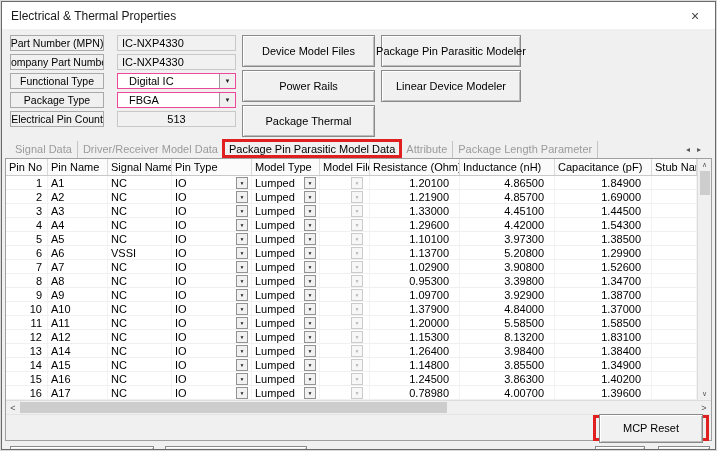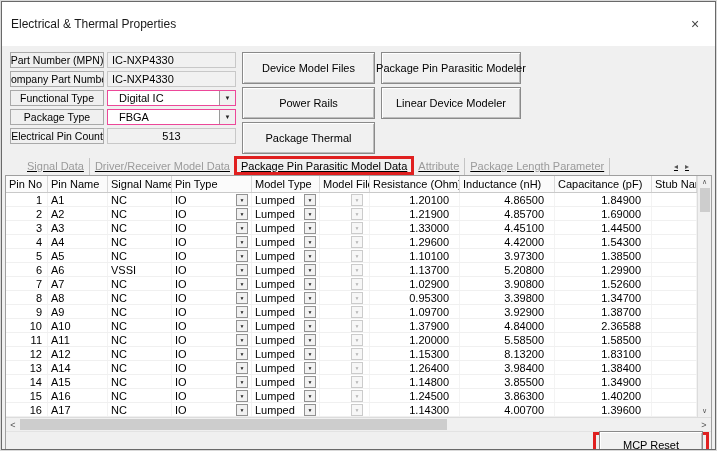--- a/index.html
+++ b/index.html
@@ -3,28 +3,28 @@
 <meta charset="utf-8">
 <style>
   * { margin:0; padding:0; box-sizing:border-box; }
   html,body { background:#d9d9d9; }
   body { font-family:"Liberation Sans", sans-serif; font-size:11px; color:#000; }
 
   .dialog { width:715px; height:449px; border:1px solid #696969; background:#f0f0f0;
             position:relative; margin:1px; overflow:hidden; }
 
   
-  .titlebar { height:44px; background:#ffffff; display:flex; align-items:center; padding:8px 9px; }
+  .titlebar { height:27px; background:#ffffff; display:flex; align-items:center; padding:8px 9px; }
   .title { font-size:12px; color:#1a1a1a; }
   .close-btn { margin-left:auto; width:22px; text-align:center; font-size:14px; color:#444; cursor:default; }
 
   
   .top { display:flex; padding:6px 8px 3px 8px; }
   .fields { width:226px; display:flex; flex-direction:column; gap:3px; }
-  .frow { display:flex; gap:3px; height:16px; }
+  .frow { display:flex; gap:13px; height:16px; }
   .flabel { width:94px; border:1px solid #a9a9a9; background:#f0f0f0; display:flex;
             align-items:center; justify-content:center; white-space:nowrap; overflow:hidden;
             font-size:10.5px; }
   .fvalue { flex:1; border:1px solid #c8c8c8; background:#f1f1f1; display:flex;
             align-items:center; padding:0 4px; overflow:hidden; }
   .fvalue.centered { justify-content:center; }
   .fcombo { flex:1; border:1px solid #ec4899; background:#ffffff; display:flex;
             align-items:center; padding-left:11px; overflow:hidden; }
   .combo-arrow { margin-left:auto; align-self:stretch; width:16px; background:#f0f0f0;
                  border-left:1px solid #9a9a9a; display:flex; align-items:center;
@@ -33,21 +33,21 @@
   .win-btn { border:1px solid #8a8a8a; background:#f1f1f1;
              box-shadow: inset 1px 1px 0 #ffffff, inset -1px -1px 0 #bdbdbd;
              display:flex; align-items:center; justify-content:center;
              white-space:nowrap; cursor:default; font-size:11px; }
   .btncol { display:flex; flex-direction:column; gap:3px; margin-left:6px; }
   .btncol .win-btn { height:32px; }
   .btncol.c1 { width:133px; }
   .btncol.c2 { width:140px; }
 
   
-  .tabstrip { display:flex; align-items:flex-end; height:18px; padding:0 20px; position:relative;text-decoration:underline; }
+  .tabstrip { display:flex; align-items:flex-end; height:18px; padding:0 8px; position:relative; }
   .tab { padding:2px 5px 3px 5px; color:#9b9b9b; border-right:1px solid #c4c4c4;
          white-space:nowrap; position:relative; cursor:default; }
   .tab.active { color:#000; }
   .tab.annotated::after { content:""; position:absolute; left:-2px; right:-2px; top:-2px; bottom:0;
                           border:3px solid var(--annot,#e02020); pointer-events:none; }
   .tabnav { margin-left:auto; display:flex; gap:7px; color:#555; font-size:8px;
             padding:0 6px 4px 0; }
 
   
   .panel { margin:0 3px; border:1px solid #9f9f9f; background:#ffffff; }
@@ -364,21 +364,21 @@
               </div>
               <div class="td">
                 <span>Lumped</span>
                 <span class="dd">▼</span>
               </div>
               <div class="td">
                 <span class="dd disabled">▼</span>
               </div>
               <div class="td num">1.37900</div>
               <div class="td num">4.84000</div>
-              <div class="td num">2.36588</div>
+              <div class="td num">1.37000</div>
               <div class="td"></div>
             </div>
             <div class="trow">
               <div class="td pinno">11</div>
               <div class="td">A11</div>
               <div class="td">NC</div>
               <div class="td">
                 <span>IO</span>
                 <span class="dd">▼</span>
               </div>
@@ -482,21 +482,21 @@
                 <span>IO</span>
                 <span class="dd">▼</span>
               </div>
               <div class="td">
                 <span>Lumped</span>
                 <span class="dd">▼</span>
               </div>
               <div class="td">
                 <span class="dd disabled">▼</span>
               </div>
-              <div class="td num">1.14300</div>
+              <div class="td num">0.78980</div>
               <div class="td num">4.00700</div>
               <div class="td num">1.39600</div>
               <div class="td"></div>
             </div>
           </div>
       </div>
       <div class="vscroll">
         <div class="vs-arrow">∧</div>
         <div class="vs-thumb"></div>
         <div class="vs-spacer"></div>

